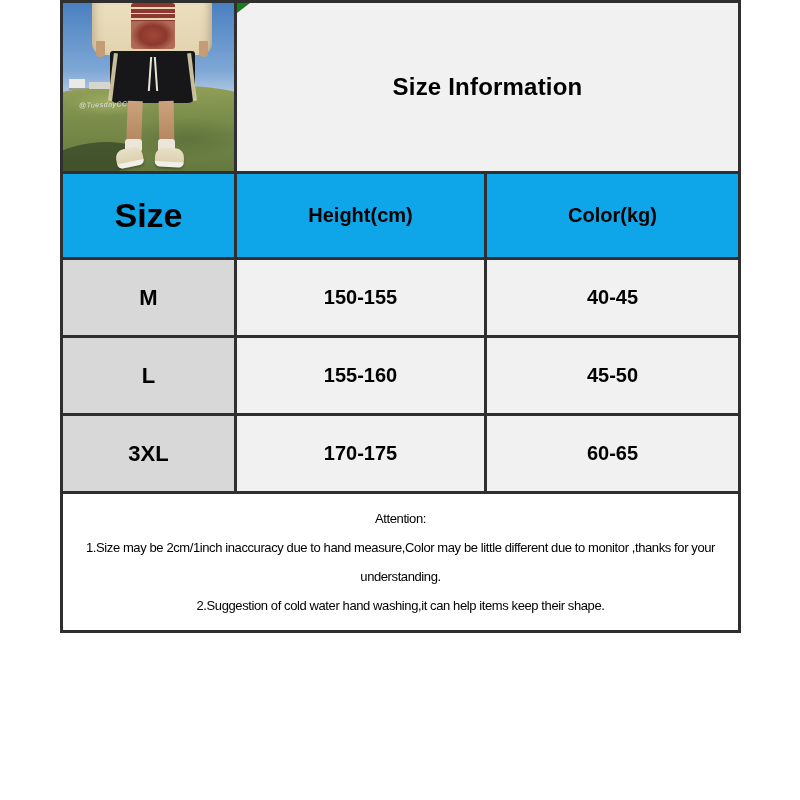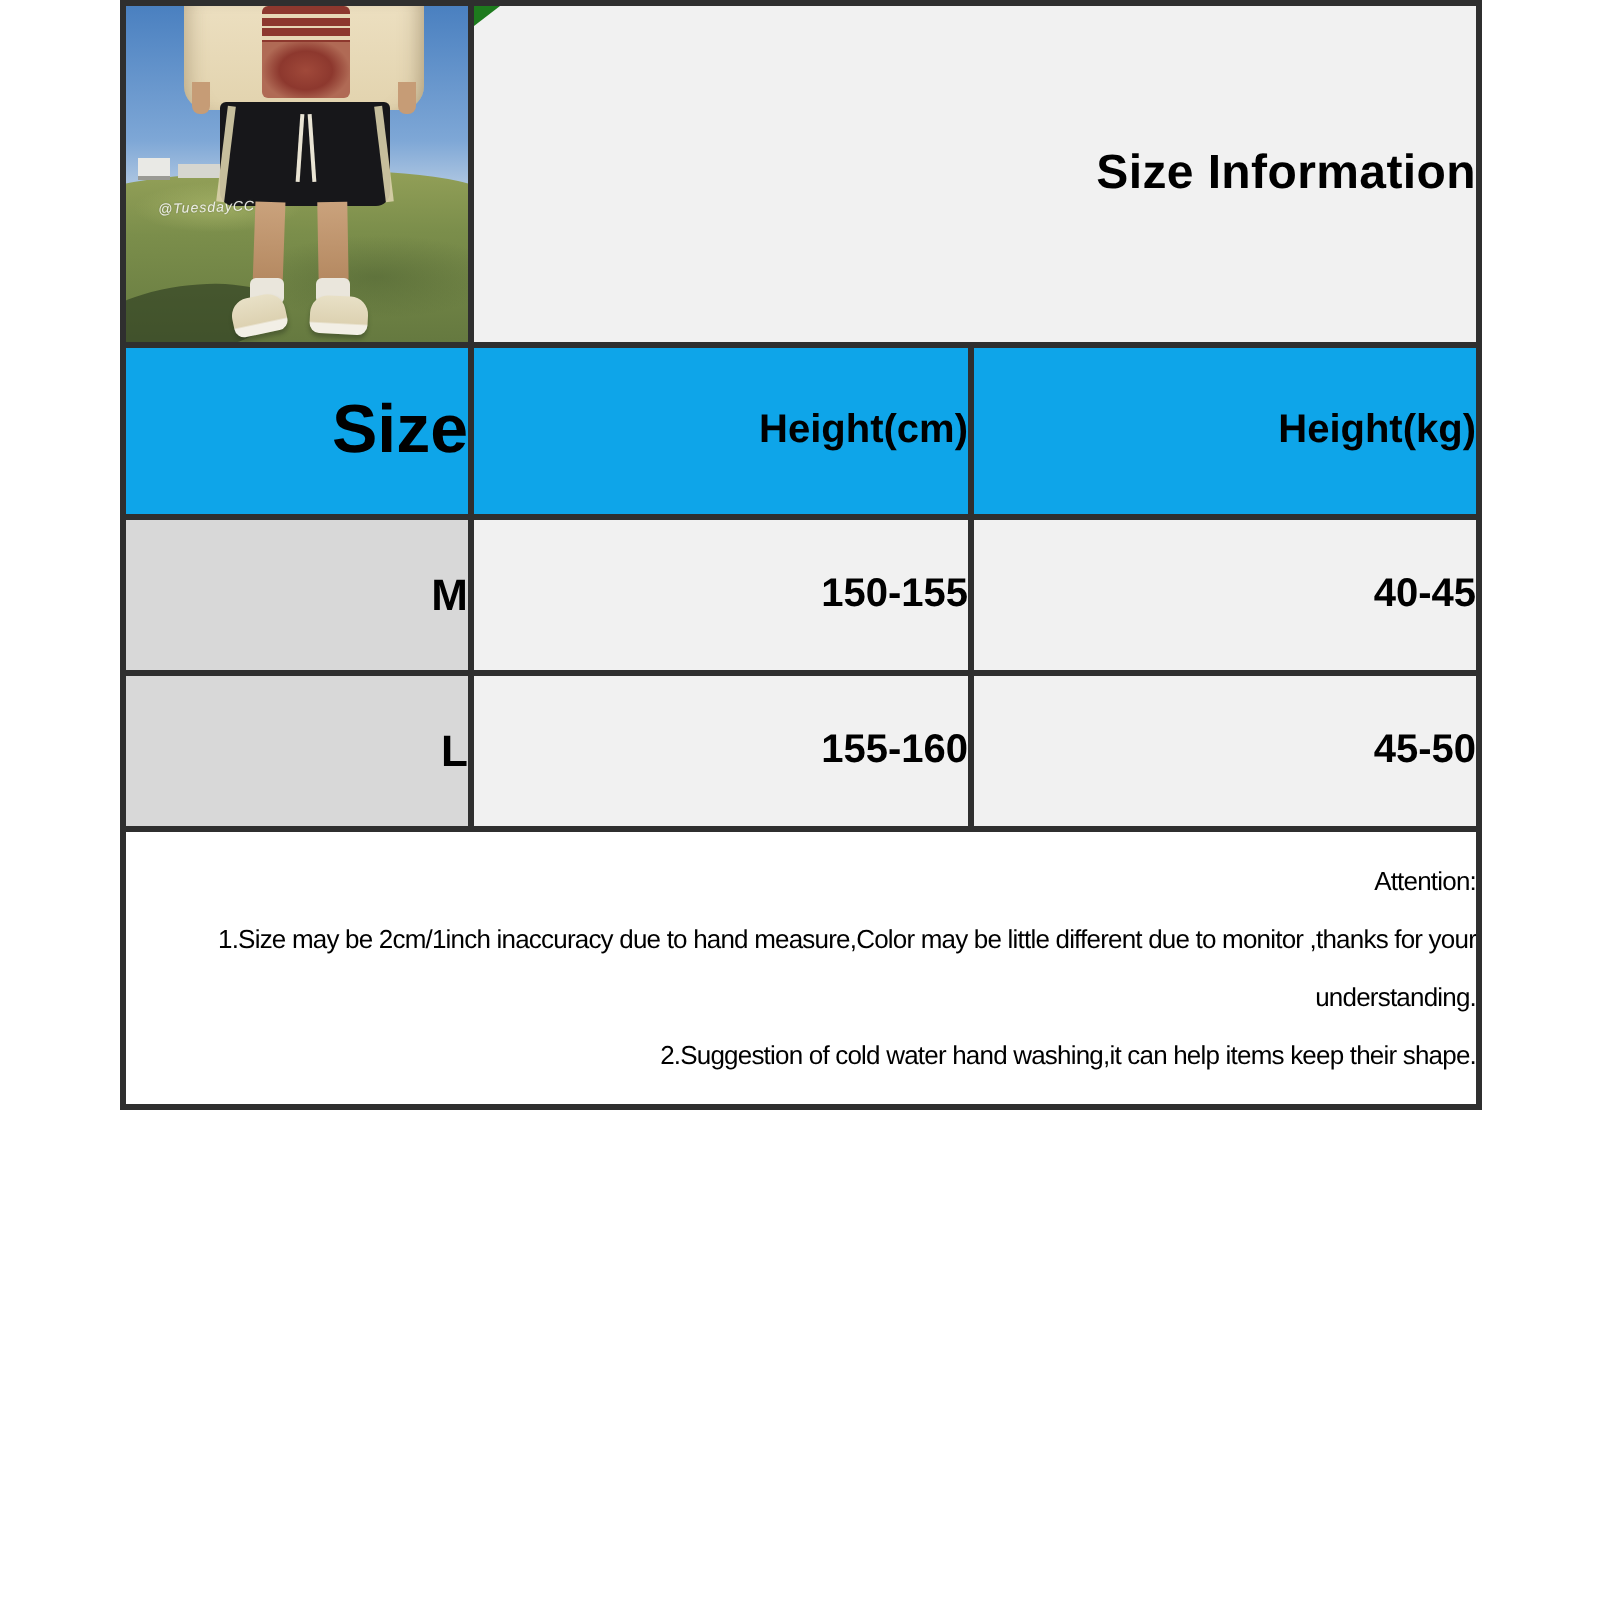--- a/index.html
+++ b/index.html
@@ -6,21 +6,21 @@
   body{
     width:800px;height:800px;position:relative;background:#ffffff;
     font-family:"Liberation Sans","DejaVu Sans",sans-serif;color:#000;
     overflow:hidden;
   }
   .sheet{position:absolute;left:60px;top:0;width:678px;}
   table.size-table{
     border-collapse:collapse;table-layout:fixed;width:678px;
   }
   table.size-table td{
-    border:3px solid #2f2f2f;text-align:right;vertical-align:middle;
+    border:3px solid #2f2f2f;text-align:center;vertical-align:middle;
     padding:0;overflow:hidden;
   }
   col.c1{width:174px;} col.c2{width:250px;} col.c3{width:254px;}
 
   td.photo-cell{height:168px;padding:0;background:#4e85c3;}
   td.title-cell{background:#f1f1f1;position:relative;}
   .title-text{font-size:24px;font-weight:bold;letter-spacing:.2px;}
   .corner-marker{
     position:absolute;top:0;left:0;width:0;height:0;
     border-top:10px solid #1d7a1d;border-right:13px solid transparent;
@@ -142,32 +142,37 @@
       </td>
       <td class="title-cell" colspan="2">
         <div class="corner-marker"></div>
         <span class="title-text">Size Information</span>
       </td>
     </tr>
 
     <tr>
       <td class="head head-size">Size</td>
       <td class="head head-col">Height(cm)</td>
-      <td class="head head-col">Height(kg)</td>
+      <td class="head head-col">Color(kg)</td>
     </tr>
 
     <tr>
       <td class="row-size">M</td>
       <td class="row-val">150-155</td>
       <td class="row-val">40-45</td>
     </tr>
     <tr>
       <td class="row-size">L</td>
       <td class="row-val">155-160</td>
       <td class="row-val">45-50</td>
+    </tr>
+    <tr>
+      <td class="row-size">3XL</td>
+      <td class="row-val">170-175</td>
+      <td class="row-val">60-65</td>
     </tr>
 
     <tr>
       <td class="attention-cell" colspan="3">
         <span class="attention-heading">Attention:</span>
         <span class="attention-note">1.Size may be 2cm/1inch inaccuracy due to hand measure,Color may be little different due to monitor ,thanks for your understanding.</span>
         <span class="attention-note">2.Suggestion of cold water hand washing,it can help items keep their shape.</span>
       </td>
     </tr>
   </tbody>

